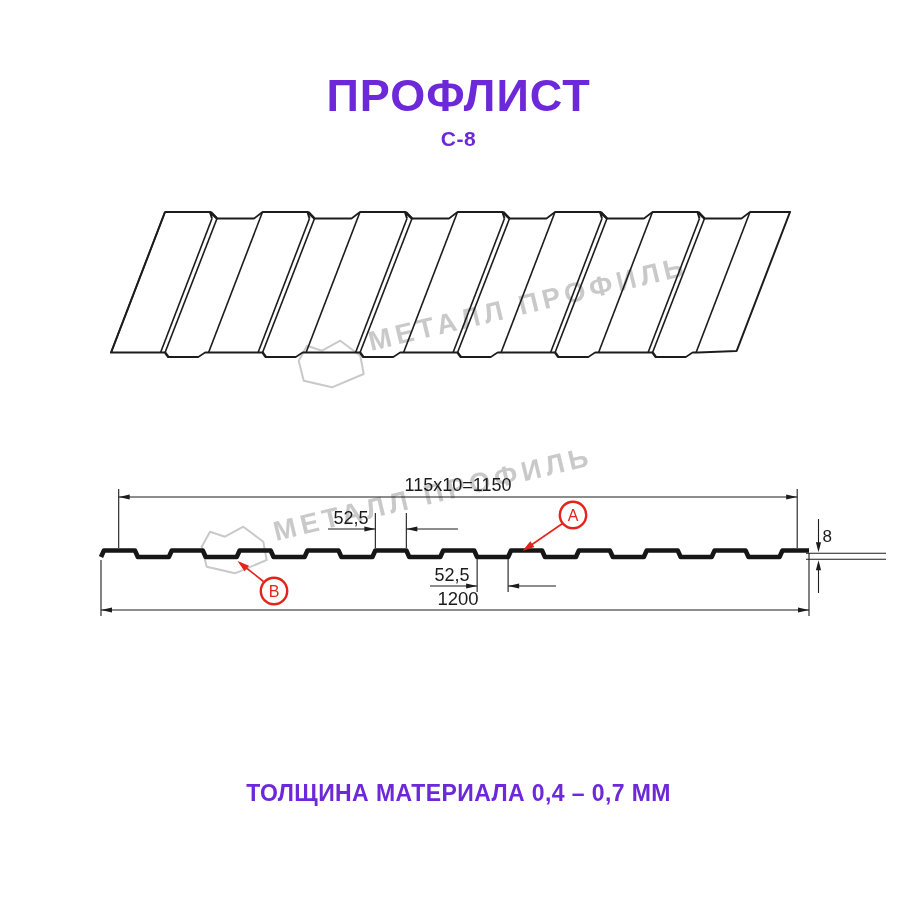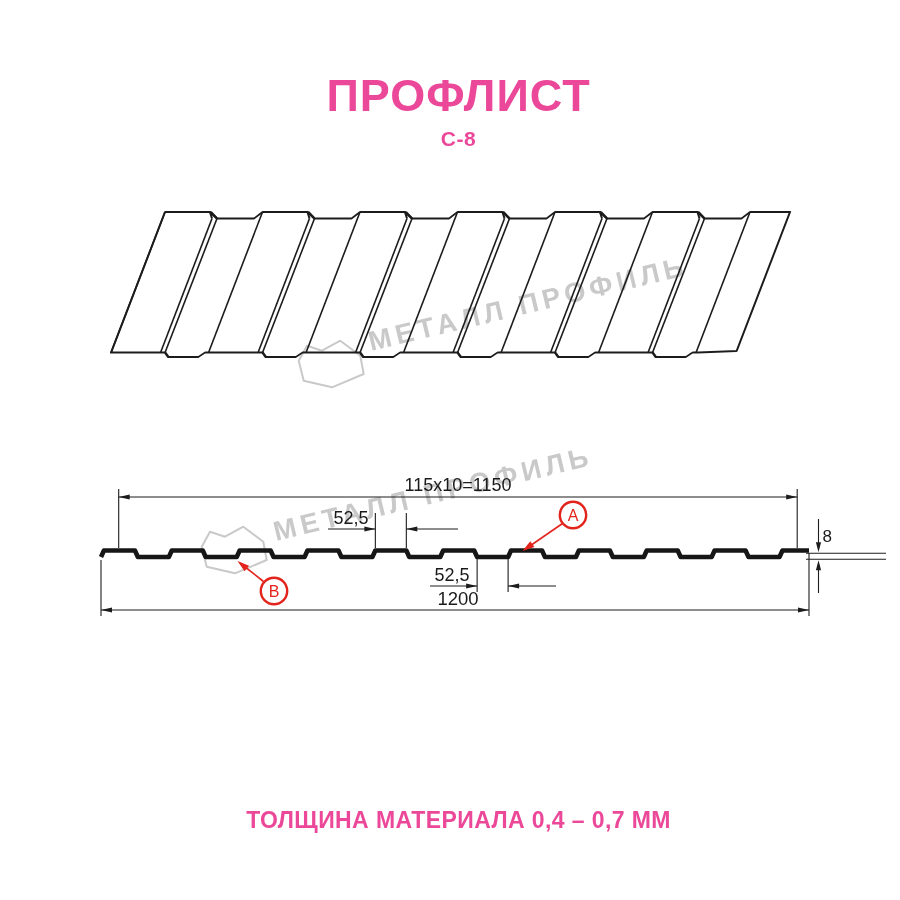--- a/index.html
+++ b/index.html
@@ -1,21 +1,21 @@
 <!DOCTYPE html>
 <html><head>
 <meta charset="utf-8">
 <style>
   html,body{margin:0;padding:0;background:#ffffff;}
   #page{position:relative;width:900px;height:900px;background:#fff;overflow:hidden;
         font-family:"Liberation Sans",sans-serif;}
-  .abs{position:absolute;left:0;right:0;text-align:center;color:#ec4899;margin-left:17px;}
+  .abs{position:absolute;left:0;right:0;text-align:center;color:#6d28d9;margin-left:17px;}
   #title{top:70px;font-size:45px;font-weight:800;letter-spacing:1px;}
   #subtitle{top:127px;font-size:21px;font-weight:700;letter-spacing:0.5px;text-align:center;}
-  #note{top:807px;font-size:23px;font-weight:600;letter-spacing:0.4px;text-align:center;}
+  #note{top:780px;font-size:23px;font-weight:600;letter-spacing:0.4px;text-align:center;}
   #drawing{position:absolute;left:0;top:0;}
   .dim{font-family:"Liberation Sans",sans-serif;font-size:18px;fill:#1a1a1a;}
   .dim-lg{font-family:"Liberation Sans",sans-serif;font-size:18.5px;fill:#1a1a1a;}
   .dim-sm{font-family:"Liberation Sans",sans-serif;font-size:17px;fill:#1a1a1a;}
   .callout-letter{font-family:"Liberation Sans",sans-serif;font-size:16px;fill:#e3241c;}
   .callout-circle{fill:none;stroke:#e3241c;stroke-width:2.4px;}
   .wm-text{font-family:"Liberation Sans",sans-serif;font-size:27.5px;font-weight:bold;
            letter-spacing:4.5px;fill:#c9c9c9;}
   .wm-shape{fill:none;stroke:#c9c9c9;stroke-width:2px;stroke-linejoin:round;}
 </style>

